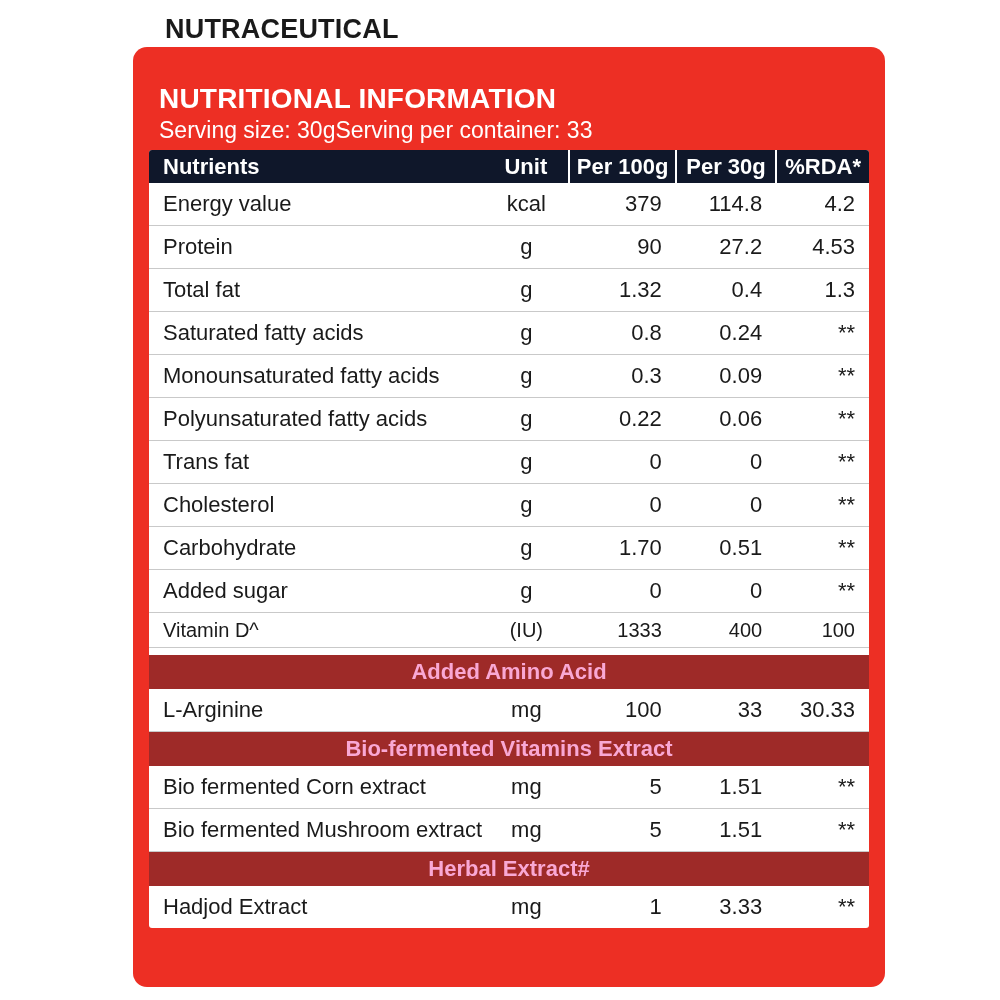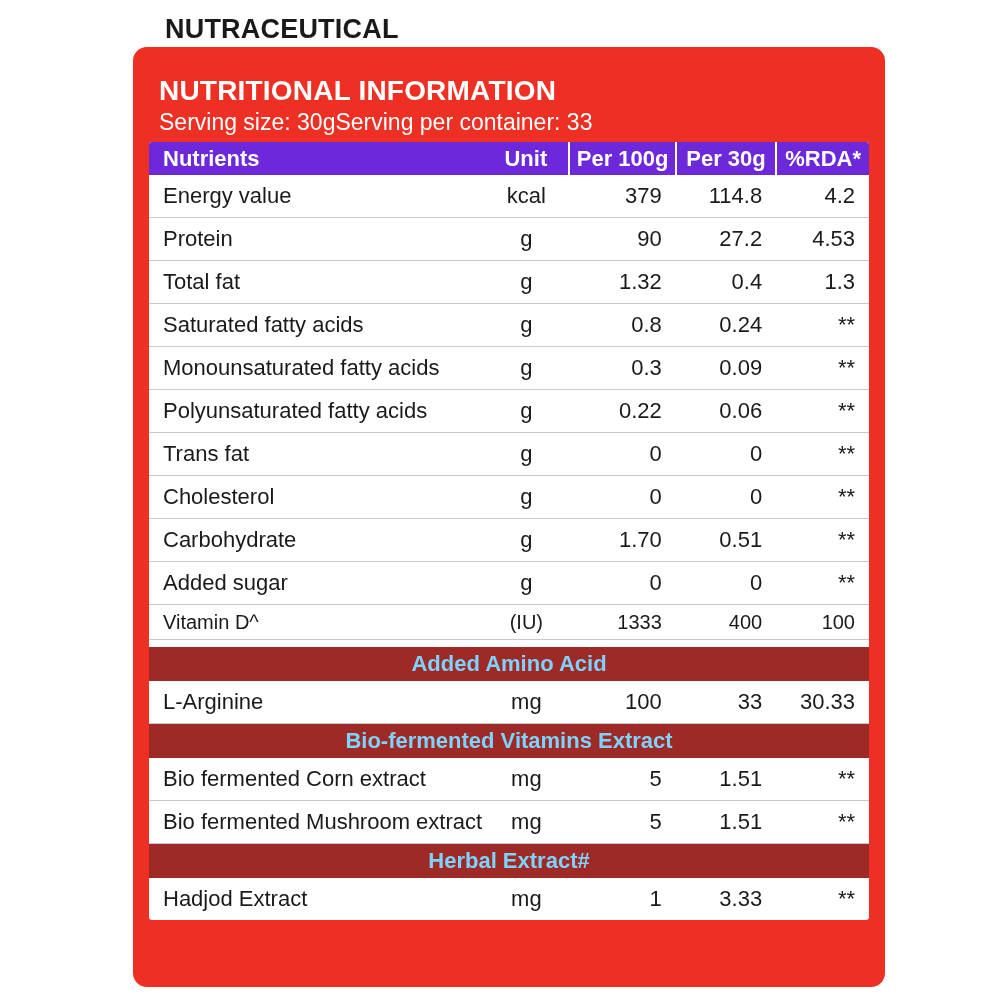--- a/index.html
+++ b/index.html
@@ -40,21 +40,21 @@
     background: #ed2f24;
     border-radius: 14px;
     box-sizing: border-box;
     padding: 8px 10px 0 10px;
   }
 
   .panel-title {
     color: #ffffff;
     font-size: 28px;
     font-weight: bold;
-    margin: 20px 0 2px 16px;
+    margin: 28px 0 2px 16px;
     letter-spacing: 0.2px;
   }
 
   .serving-row {
     display: flex;
     justify-content: flex-start;
     align-items: baseline;
     color: #ffffff;
     font-size: 23px;
     margin: 0 18px 6px 16px;
@@ -81,21 +81,21 @@
   }
 
   
   col.c-name { width: 355px; }
   col.c-unit { width: 92px; }
   col.c-100  { width: 113px; }
   col.c-30   { width: 105px; }
   col.c-rda  { width: 95px; }
 
   tr.header-row td {
-    background: #6d28d9;
+    background: #0f172a;
     color: #ffffff;
     font-size: 22px;
     font-weight: bold;
     height: 33px;
     line-height: 33px;
   }
   tr.header-row td.name { padding-left: 14px; text-align: left; }
   tr.header-row td.ctr  { text-align: center; }
   tr.header-row td.sep  {
     border-left: 2px solid #ffffff;
@@ -117,21 +117,21 @@
     text-align: center;
   }
   tr.data-row.small td {
     height: 34px;
     font-size: 20px;
   }
   tr.data-row.nounderline td { border-bottom: none; }
 
   tr.section-row td {
     background: #9e2a28;
-    color: #7dd3fc;
+    color: #f9a8d4;
     font-size: 22px;
     font-weight: bold;
     text-align: center;
     height: 34px;
     line-height: 34px;
     border-bottom: none;
   }
 
   tr.spacer-row td {
     height: 7px;

